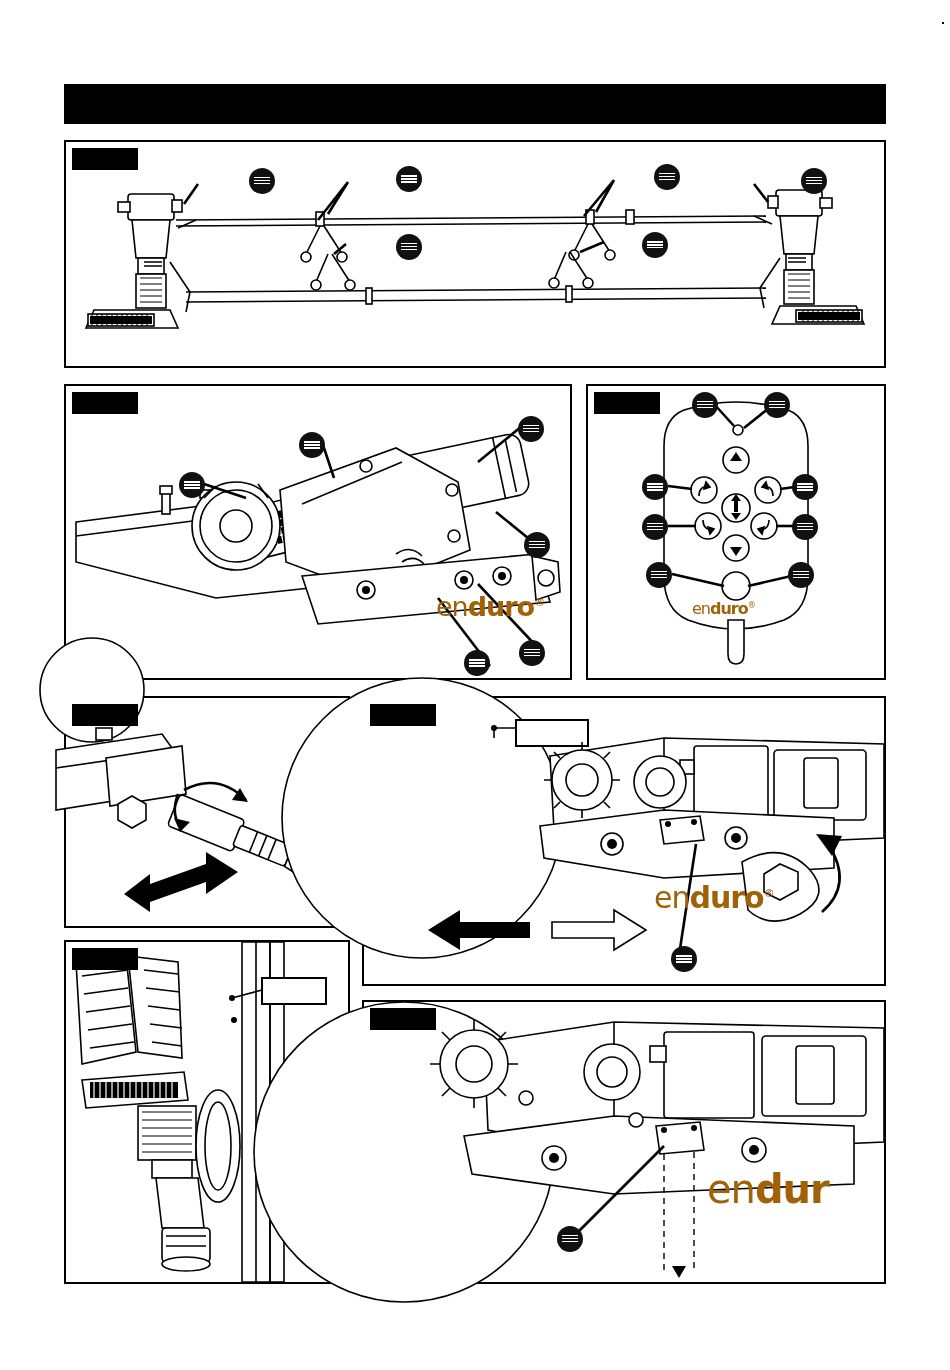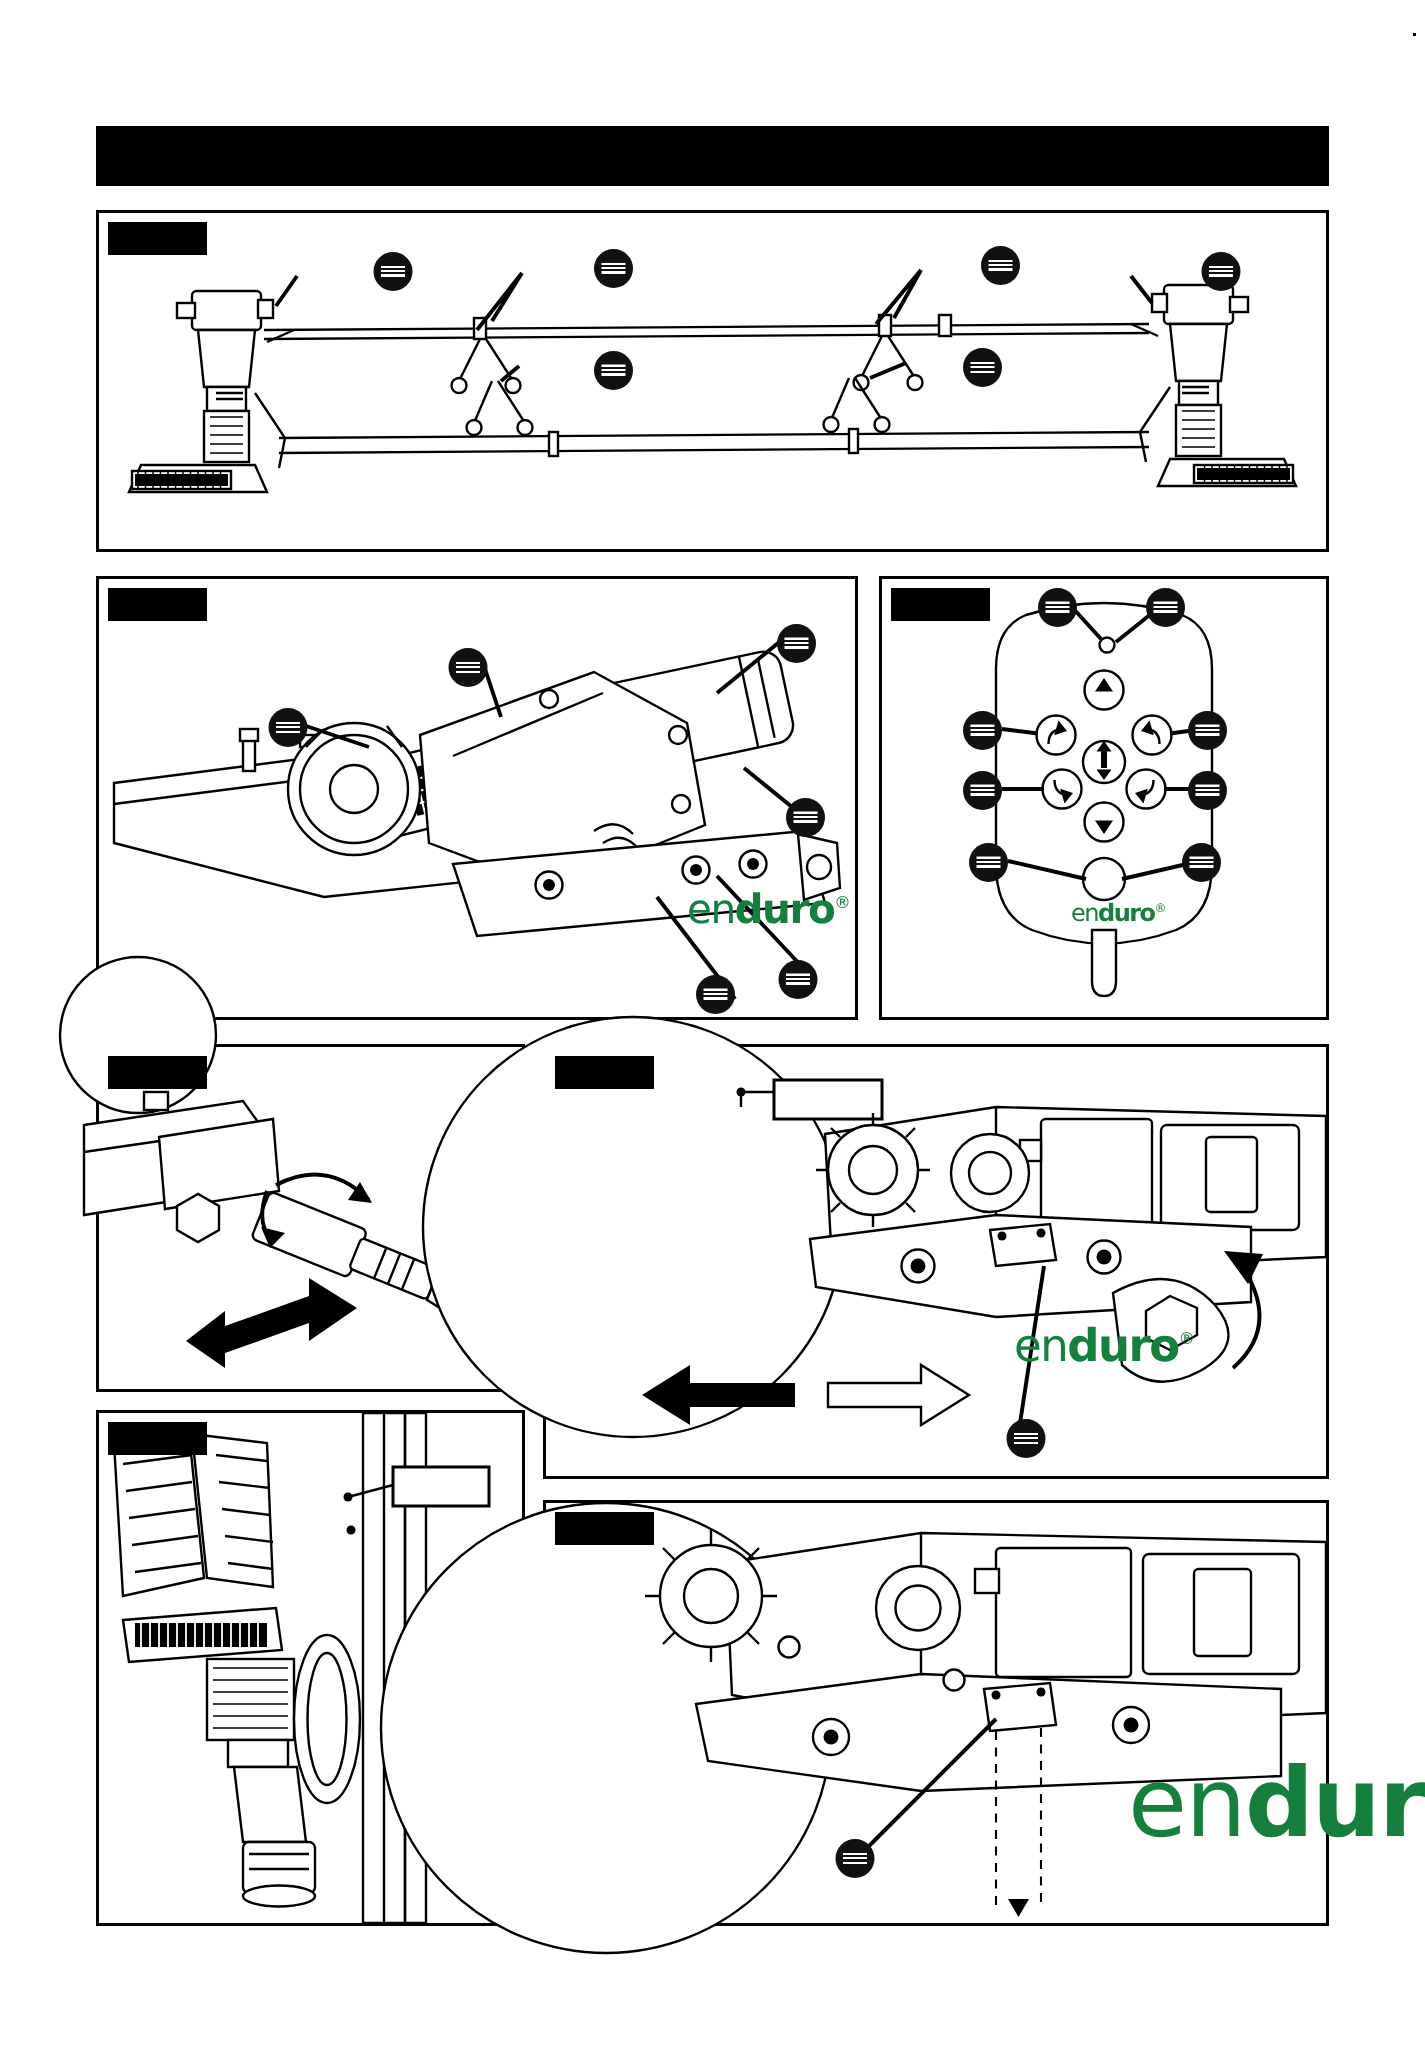--- a/index.html
+++ b/index.html
@@ -18,21 +18,21 @@
   .bullet:after{content:"";position:absolute;left:5px;top:9px;width:16px;height:8px;
      background:repeating-linear-gradient(to bottom,#fff 0 1.5px,#111 1.5px 3px);}
 
   svg{display:block;overflow:visible;}
   .st{fill:none;stroke:#000;stroke-width:1.6;}
   .st2{fill:none;stroke:#000;stroke-width:2.6;}
   .stthin{fill:none;stroke:#000;stroke-width:1;}
   .fillw{fill:#fff;stroke:#000;stroke-width:1.6;}
   .fillk{fill:#000;}
 
-  .wordmark{position:absolute;font-family:"DejaVu Sans",sans-serif;letter-spacing:-1px;color:#15803d;margin-left:22px;}
+  .wordmark{position:absolute;font-family:"DejaVu Sans",sans-serif;letter-spacing:-1px;color:#a16207;}
   .wordmark b{font-weight:bold;}
 
   .labelbox{position:absolute;border:2px solid #000;background:#fff;box-sizing:border-box;}
 
   .corner-dot{position:absolute;right:6px;top:22px;width:2px;height:2px;background:#000;}
 </style>
 </head>
 <body>
 
 <div class="page">
@@ -458,20 +458,20 @@
       <circle class="fillk" cx="330" cy="126" r="3"></circle>
 
       <g stroke="#000" stroke-width="1.4" fill="none" stroke-dasharray="6 5">
         <path d="M300 152 L300 270 M330 150 L330 268"></path>
       </g>
       <path class="fillk" d="M315 276 l-7 -12 h14 Z"></path>
 
       <path class="st2" d="M212 232 L300 144"></path>
     </svg>
 
-    <div class="wordmark" style="left:366px;top:164px;font-size:64px;">
+    <div class="wordmark" style="left:343px;top:164px;font-size:40px;">
       <span>en</span><b>dur</b>
     </div>
 
     <div class="bullet" style="left:193px;top:224px;"></div>
   </div>
 
 </div>
 
 </body></html>

